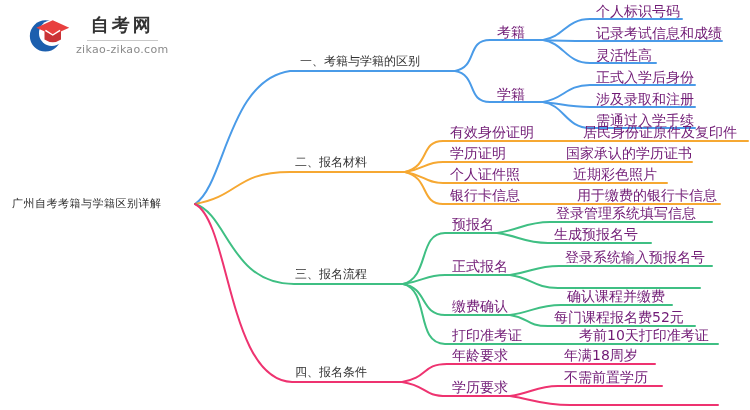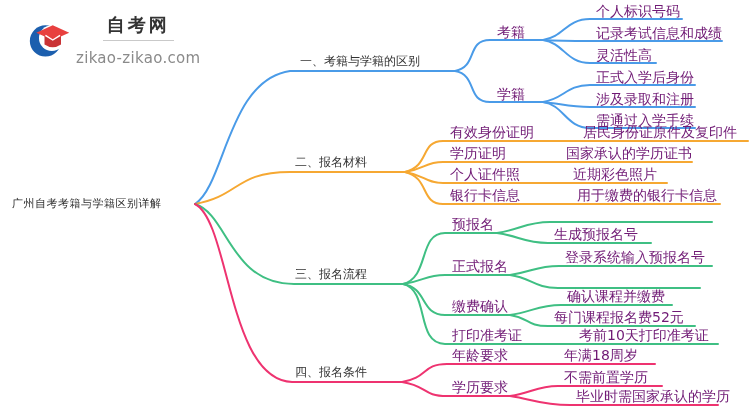--- a/index.html
+++ b/index.html
@@ -11,21 +11,21 @@
   .lbl{
     position:absolute;white-space:nowrap;color:#701a75;
     font-size:14px;line-height:14px;
   }
   .sec{font-size:12px;color:#333;}
   .root-lbl{font-size:11px;font-weight:500;color:#2f2f2f;letter-spacing:.5px;}
   .logo{position:absolute;left:28px;top:13px;display:flex;align-items:center;gap:4px;}
   .logo-txt{display:flex;flex-direction:column;align-items:center;}
   .logo-name{font-size:18px;font-weight:bold;color:#333;letter-spacing:3px;
     border-bottom:1px solid #c9c9c9;padding:0 4px 3px 4px;}
-  .logo-url{font-size:15px;color:#8a8a8a;margin-top:8px;letter-spacing:.3px;}
+  .logo-url{font-size:11px;color:#8a8a8a;margin-top:2px;letter-spacing:.3px;}
 </style>
 </head>
 <body>
 
 <div class="canvas">
 
   <svg class="lines" width="750" height="410" viewBox="0 0 750 410">
 
     <g fill="none" stroke-width="2" stroke-linecap="round" stroke="#4a9be8">
       <path d="M195,204 C225,185 228,80 290,71 L455,71"></path>
@@ -108,26 +108,26 @@
   <div class="lbl" style="left:583px;top:125px;">居民身份证原件及复印件</div>
   <div class="lbl" style="left:566px;top:146px;">国家承认的学历证书</div>
   <div class="lbl" style="left:573px;top:167px;text-align:right;">近期彩色照片</div>
   <div class="lbl" style="left:577px;top:188px;">用于缴费的银行卡信息</div>
 
   <div class="lbl sec" style="left:295px;top:267px;">三、报名流程</div>
   <div class="lbl" style="left:452px;top:217px;">预报名</div>
   <div class="lbl" style="left:452px;top:259px;">正式报名</div>
   <div class="lbl" style="left:452px;top:299px;">缴费确认</div>
   <div class="lbl" style="left:452px;top:328px;">打印准考证</div>
+  <div class="lbl" style="left:556px;top:206px;">登录管理系统填写信息</div>
   <div class="lbl" style="left:554px;top:227px;">生成预报名号</div>
   <div class="lbl" style="left:565px;top:250px;">登录系统输入预报名号</div>
   <div class="lbl" style="left:567px;top:289px;">确认课程并缴费</div>
   <div class="lbl" style="left:554px;top:310px;">每门课程报名费52元</div>
   <div class="lbl" style="left:579px;top:328px;">考前10天打印准考证</div>
 
   <div class="lbl sec" style="left:295px;top:365px;">四、报名条件</div>
   <div class="lbl" style="left:452px;top:348px;">年龄要求</div>
   <div class="lbl" style="left:452px;top:380px;">学历要求</div>
   <div class="lbl" style="left:564px;top:348px;">年满18周岁</div>
   <div class="lbl" style="left:564px;top:370px;">不需前置学历</div>
-  <div class="lbl" style="left:576px;top:389px;">毕业时需国家承认的学历</div>
 
 </div>
 
 </body></html>

